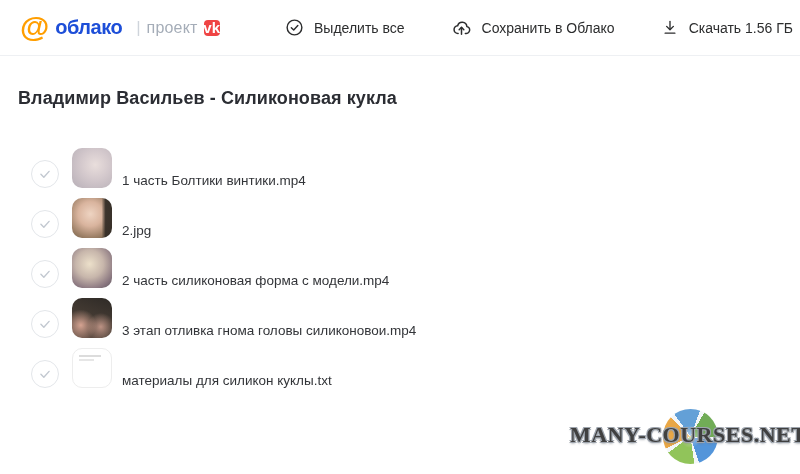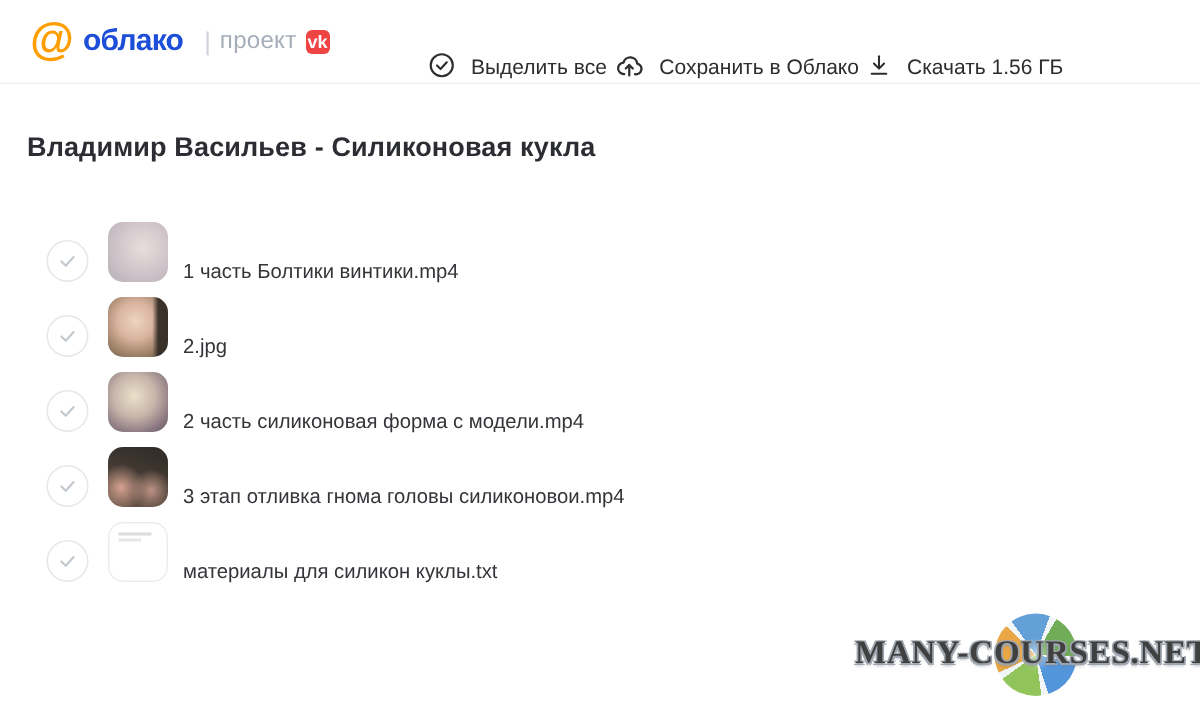--- a/index.html
+++ b/index.html
@@ -25,26 +25,26 @@
   }
   .brand {
     font-size: 20px; font-weight: 700; color: #1d4ed8; letter-spacing: -0.5px;
   }
   .logo-sep { color: #cfd4db; font-size: 17px; margin-left: 8px; font-weight: 400; }
   .project { color: #a5adb8; font-size: 16px; font-weight: 500; letter-spacing: 0.2px; }
   .vk-badge {
     display: inline-flex; align-items: center; justify-content: center;
     width: 16px; height: 16px; border-radius: 4px;
     background: #ef4444; color: #ffffff;
-    font-size: 12px; font-weight: 700; line-height: 1;
+    font-size: 15px; font-weight: 700; line-height: 1;
   }
 
   .actions {
-    position: absolute; left: 283px; top: 16px; height: 100%;
-    display: flex; align-items: center; 
+    position: absolute; left: 283px; top: 0; height: 100%;
+    display: flex; align-items: center; gap: 42px;
   }
   .action-btn {
     display: flex; align-items: center; gap: 10px;
     background: none; border: none; cursor: pointer;
     font-family: "Liberation Sans", sans-serif;
     font-size: 14px; color: #2c2d2e; font-weight: 400;
     padding: 6px 2px;
   }
   .action-btn svg { display: block; }
 

